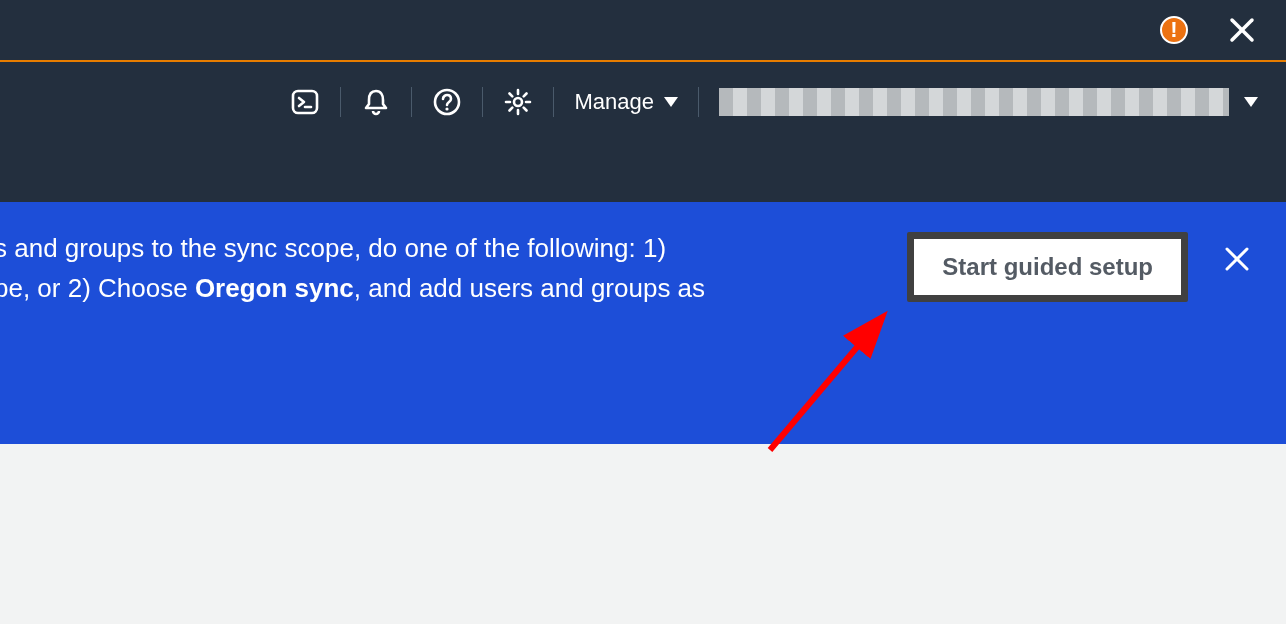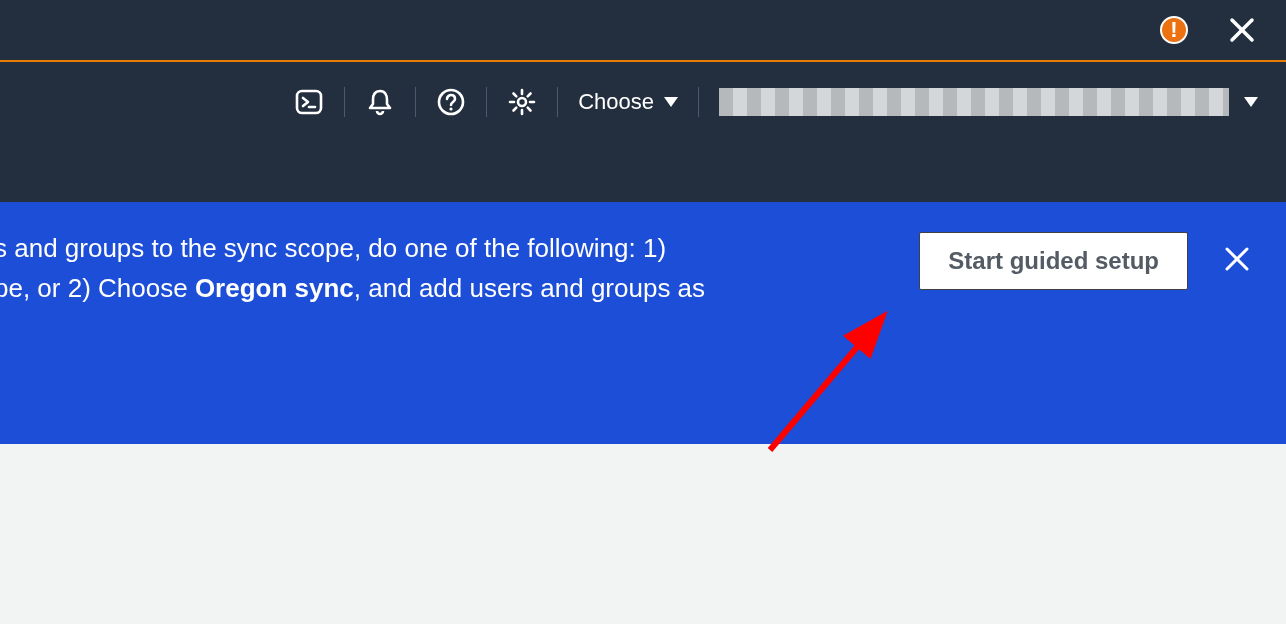--- a/index.html
+++ b/index.html
@@ -115,21 +115,21 @@
     overflow: hidden;
   }
   .banner-text b { font-weight: 700; }
   .banner-button {
     margin-top: 4px;
     margin-left: 30px;
     background: #fff;
     color: #545b64;
     font-size: 24px;
     font-weight: 700;
-    border: 1px solid #404040;
+    border: 7px solid #404040;
     padding: 14px 28px;
     border-radius: 2px;
     white-space: nowrap;
     cursor: pointer;
   }
   .banner-close {
     margin-left: 30px;
     margin-top: 12px;
     cursor: pointer;
     padding: 4px;
@@ -188,21 +188,21 @@
 
   <div class="nav-item nav-icon">
     <svg width="30" height="30" viewBox="0 0 30 30" fill="none">
       <circle cx="15" cy="15" r="4" stroke="#fff" stroke-width="2.6"></circle>
       <path d="M15 3 L15 7 M15 23 L15 27 M3 15 L7 15 M23 15 L27 15 M6.5 6.5 L9.3 9.3 M20.7 20.7 L23.5 23.5 M23.5 6.5 L20.7 9.3 M9.3 20.7 L6.5 23.5" stroke="#fff" stroke-width="2.6" stroke-linecap="round"></path>
     </svg>
   </div>
   <div class="nav-sep"></div>
 
   <div class="nav-item region-selector">
-    <span>Choose</span>
+    <span>Manage</span>
     <span class="caret-down"></span>
   </div>
   <div class="nav-sep"></div>
 
   <div class="nav-item" style="padding:0 8px 0 0;">
     <div class="account-blur"></div>
     <span class="caret-down"></span>
   </div>
 </div>
 

